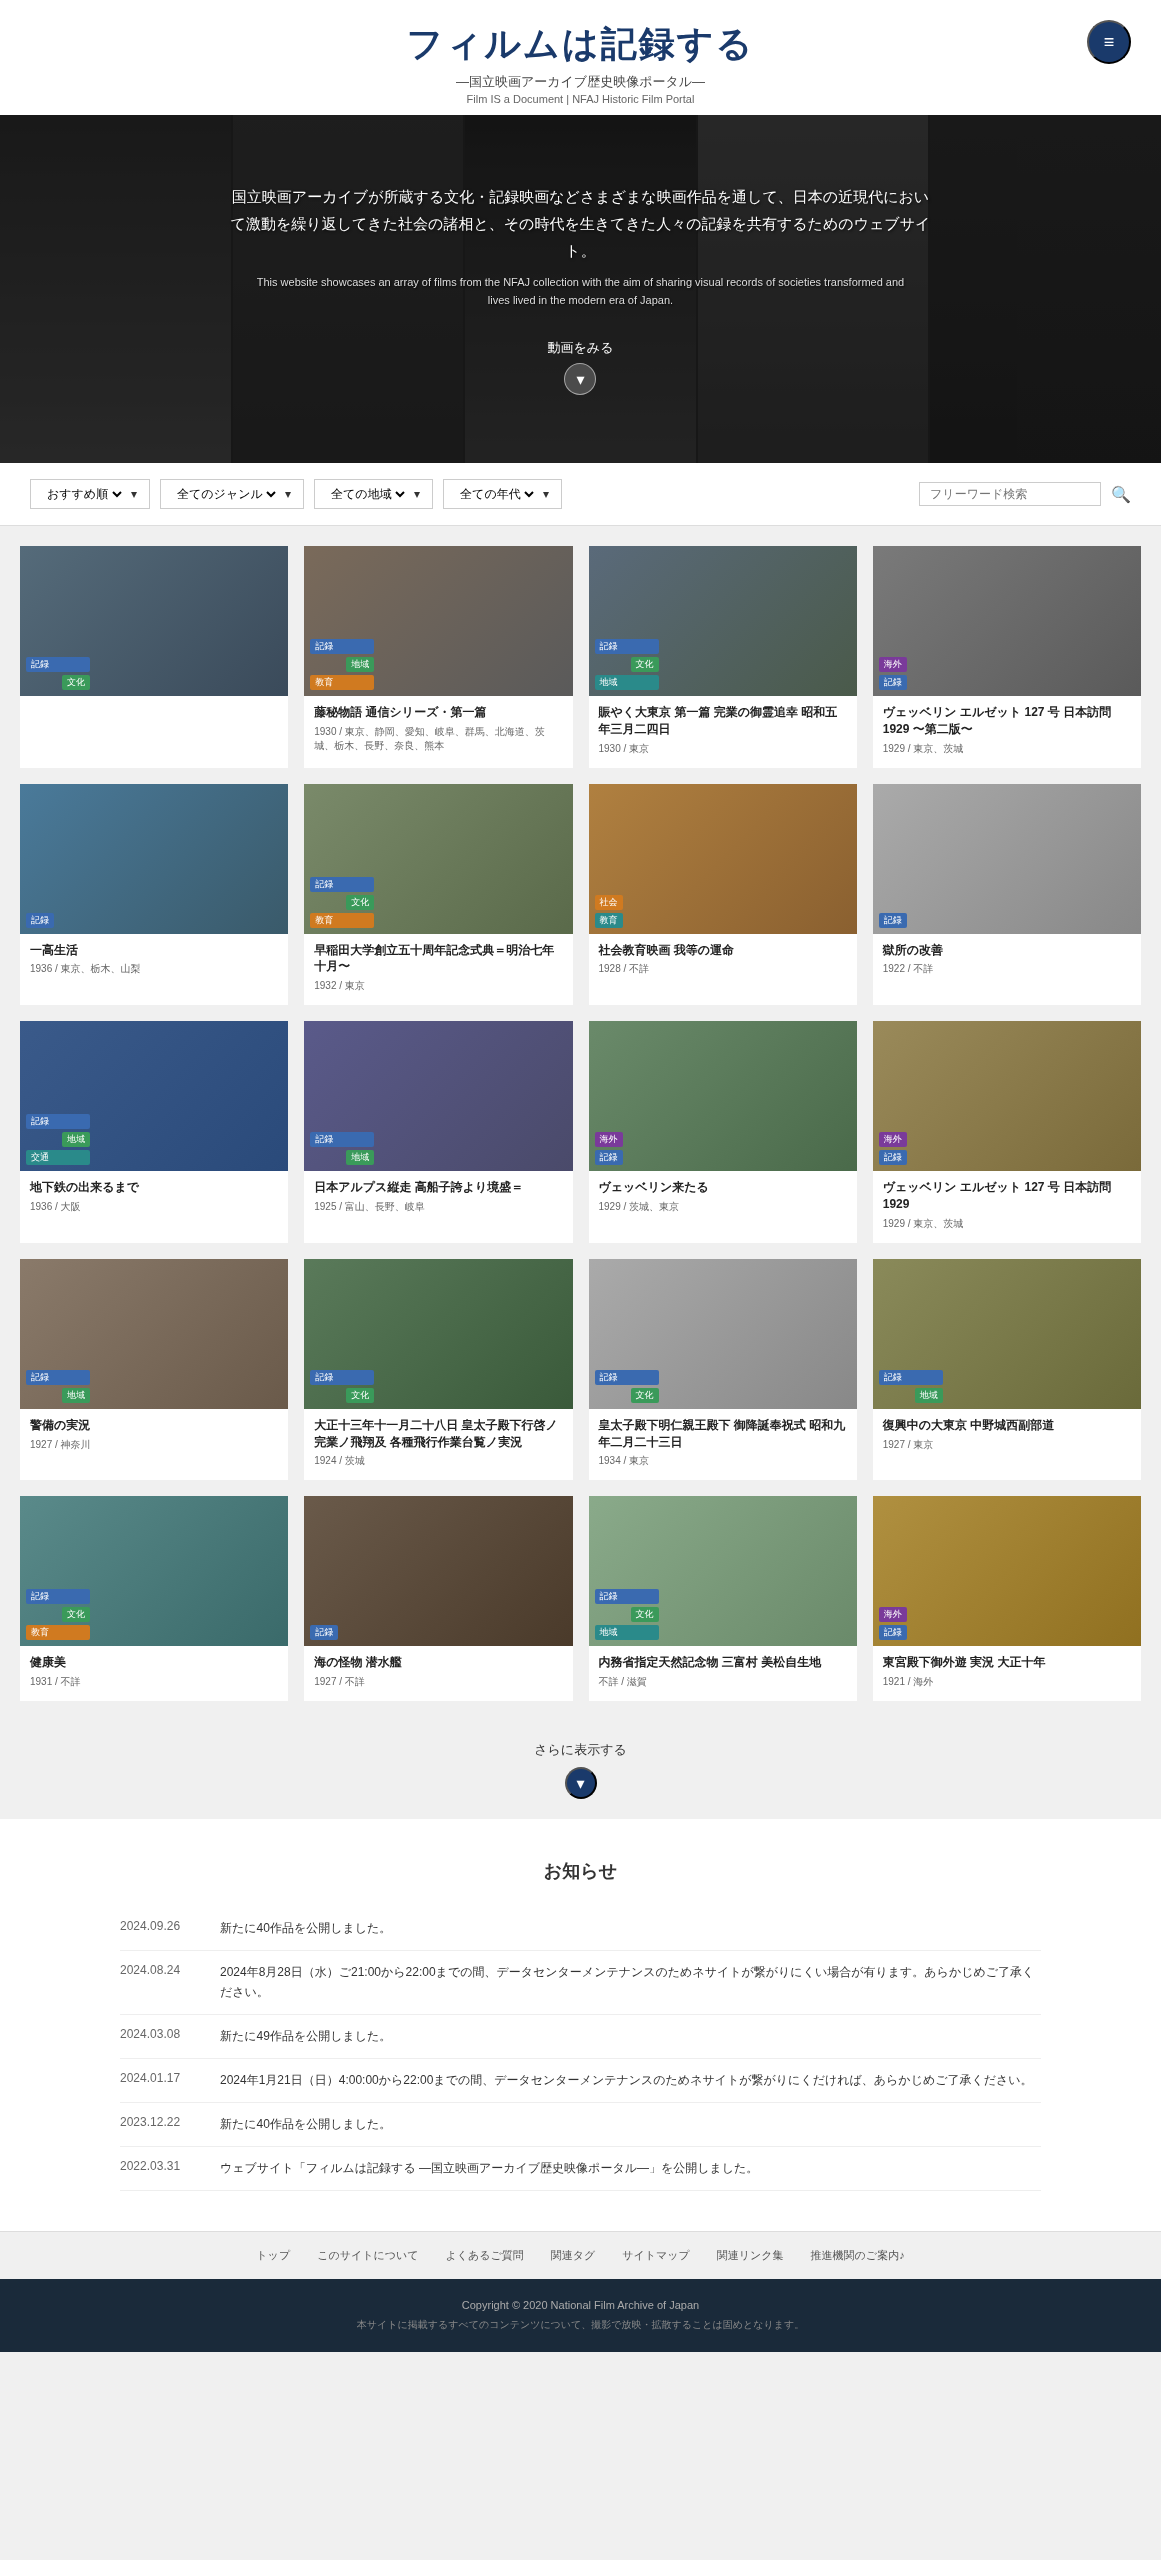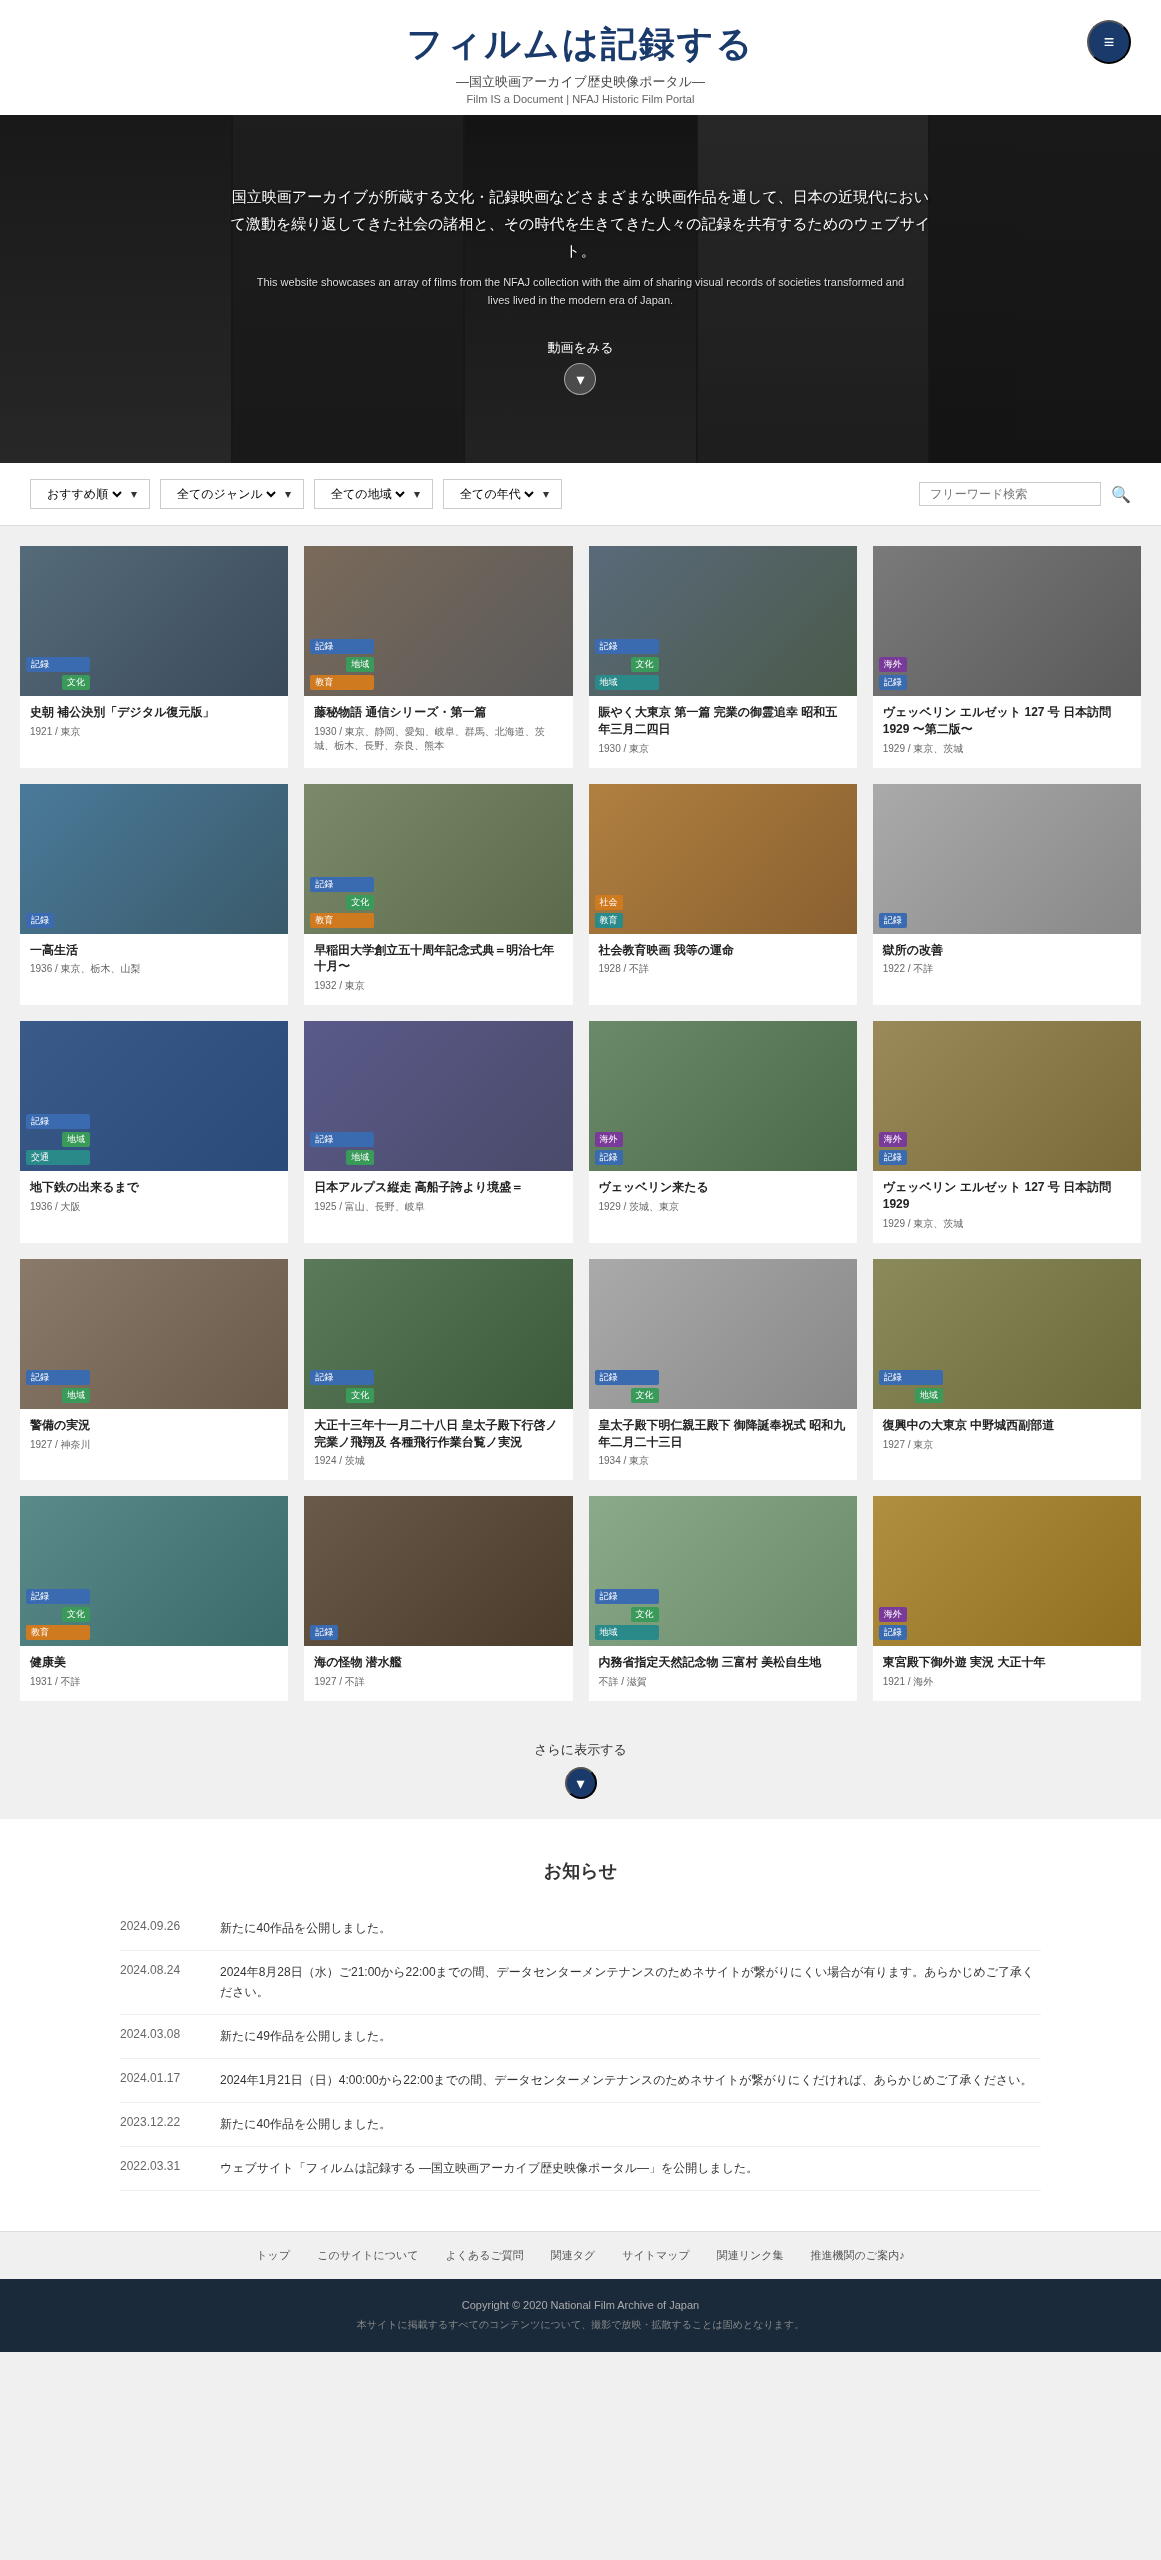--- a/index.html
+++ b/index.html
@@ -162,24 +162,20 @@
 <section class="film-grid-section">
   <div class="film-grid" id="film-grid-container">
 
   <div class="film-card">
     <div class="film-thumb t1">
       <div class="film-tags">
             <span class="film-tag blue">記録</span>
             <span class="film-tag green">文化</span>
           </div>
     </div>
-    <div class="film-info">
-      <div class="film-title">史朝 補公決別「デジタル復元版」</div>
-      <div class="film-meta">1921 / 東京</div>
-    </div>
   </div>
       <div class="film-card">
     <div class="film-thumb t2">
       <div class="film-tags">
             <span class="film-tag blue">記録</span>
             <span class="film-tag green">地域</span>
             <span class="film-tag orange">教育</span>
           </div>
     </div>
     <div class="film-info">

